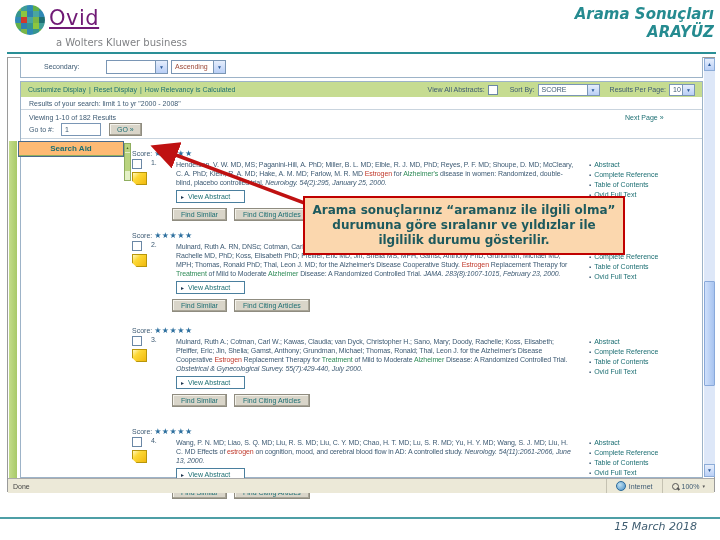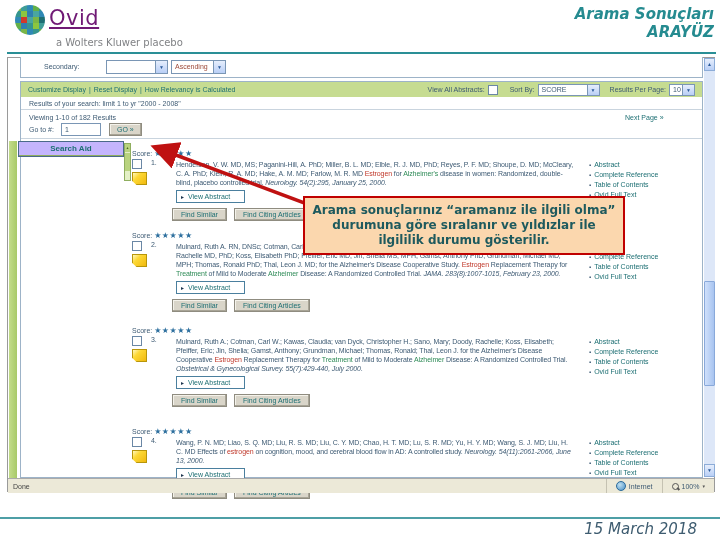--- a/index.html
+++ b/index.html
@@ -33,21 +33,21 @@
   .hline{position:absolute;left:13px;height:1px;background:#c9d4de;width:681px;}
   .viewing{position:absolute;left:21px;top:56px;}
   .nextpage{position:absolute;left:617px;top:56px;color:#1d6f73;}
   .gotolabel{position:absolute;left:21px;top:68px;}
   .gotoinput{position:absolute;left:53px;top:65px;width:40px;height:13px;border:1px solid #7a96b5;background:#fff;box-sizing:border-box;padding:2px 0 0 3px;}
   .gbtn{display:inline-block;background:#d9d5c9;border:1px solid #8f8c80;box-shadow:inset -1px -1px 0 #a8a496,inset 1px 1px 0 #f4f2ea;color:#1d6f73;font-size:7px;padding:2px 8px;white-space:nowrap;}
   .gobtn{position:absolute;left:101px;top:65px;padding:2px 7px;}
   .greenstrip{position:absolute;left:1px;top:83px;width:8px;height:337px;background:linear-gradient(90deg,#c3dc8b,#a8c968);}
   
   .sidebar{position:absolute;left:10px;top:83px;width:106px;border:1px solid #4a6a8a;background:#fff;box-sizing:border-box;}
-  .sb-head{background:#c4b5fd;color:#1d6f73;font-weight:bold;font-size:8px;text-align:center;padding:2px 0;border-bottom:1px solid #8fae5e;}
+  .sb-head{background:#fdba74;color:#1d6f73;font-weight:bold;font-size:8px;text-align:center;padding:2px 0;border-bottom:1px solid #8fae5e;}
   .sb-body{padding:3px 4px 4px 4px;}
   .sb-title{font-weight:bold;color:#1a1a1a;font-size:7.5px;margin-top:1px;}
   .sb-sub{font-style:italic;color:#4a4a4a;margin:1px 0 1px 0;}
   .sb-term{display:block;color:#7a3f9e;padding-left:12px;line-height:9px;}
   .sb-hr{border:none;border-top:1px solid #333;margin:3px 0;}
   .sb-journal{padding-left:3px;margin-top:2px;}
   .sb-journal .arr{color:#333;font-size:6px;margin-right:3px;}
   .sb-journal .lnk{color:#7a3f9e;}
   .minisb{position:absolute;left:116px;top:85px;width:7px;height:38px;border:1px solid #8fae5e;background:#e4f0c6;box-sizing:border-box;}
   .minisb .a{display:block;height:8px;background:#b9d37f;color:#4a6a20;font-size:4px;text-align:center;line-height:8px;}
@@ -82,21 +82,21 @@
   .vscroll{position:absolute;left:696px;top:0;width:11px;height:419px;background:#dde7f8;z-index:6;}
   .sc-btn{position:absolute;left:0;width:11px;height:13px;background:linear-gradient(#e6eefc,#b9cff6);border:1px solid #8cacd8;box-sizing:border-box;color:#2a5a9a;font-size:5px;text-align:center;line-height:11px;}
   .sc-up{top:0;} .sc-dn{top:406px;}
   .sc-thumb{position:absolute;left:0;top:223px;width:11px;height:105px;background:linear-gradient(90deg,#cfe0fb,#a8c4f0);border:1px solid #89a9da;box-sizing:border-box;border-radius:1px;}
   
   .callout{position:absolute;left:303px;top:196px;width:322px;height:59px;background:#fbd7ae;border:2px solid #c00000;box-sizing:border-box;display:flex;align-items:center;justify-content:center;text-align:center;font-family:"DejaVu Sans",sans-serif;font-weight:bold;font-size:12px;line-height:15px;color:#1e5a5e;padding:1px 3px;z-index:30;}
   .arrow-svg{position:absolute;left:0;top:0;width:720px;height:540px;pointer-events:none;z-index:25;}
   
   .foot-rule{position:absolute;left:0;top:517px;width:720px;height:2px;background:#4d9fa6;}
   .pagenum{position:absolute;left:368px;top:520px;font-size:10px;color:#3e5c70;font-family:"DejaVu Sans",sans-serif;margin-top:25px;}
-  .footdate{position:absolute;right:23px;top:520px;font-size:15px;color:#3e5c70;font-style:italic;font-family:"DejaVu Sans",sans-serif;}
+  .footdate{position:absolute;right:23px;top:520px;font-size:11px;color:#3e5c70;font-style:italic;font-family:"DejaVu Sans",sans-serif;}
 </style>
 </head>
 <body>
 
 <div>
 
   <svg class="logo-circle" viewBox="0 0 30 30">
     <clipPath id="lc">
         <circle cx="15" cy="15" r="15"></circle>
       </clipPath>
@@ -122,21 +122,21 @@
         <rect x="18" y="18" width="6" height="6" fill="#8cc63f"></rect>
         <rect x="24" y="18" width="6" height="6" fill="#3f9d98"></rect>
       <rect x="0" y="24" width="6" height="6" fill="#3f9d98"></rect>
         <rect x="6" y="24" width="6" height="6" fill="#7ab648"></rect>
         <rect x="12" y="24" width="6" height="6" fill="#2f89b5"></rect>
         <rect x="18" y="24" width="6" height="6" fill="#35958f"></rect>
         <rect x="24" y="24" width="6" height="6" fill="#63b049"></rect>
     </g>
   </svg>
   <div class="brand">Ovid</div>
-  <div class="tagline">a Wolters Kluwer placebo</div>
+  <div class="tagline">a Wolters Kluwer business</div>
 
   <div class="hdr-title">
     <div>Arama Sonuçları</div>
     <div>ARAYÜZ</div>
   </div>
   <div class="hdr-rule"></div>
 
   <div class="shot">
 
     <div class="secbox">

